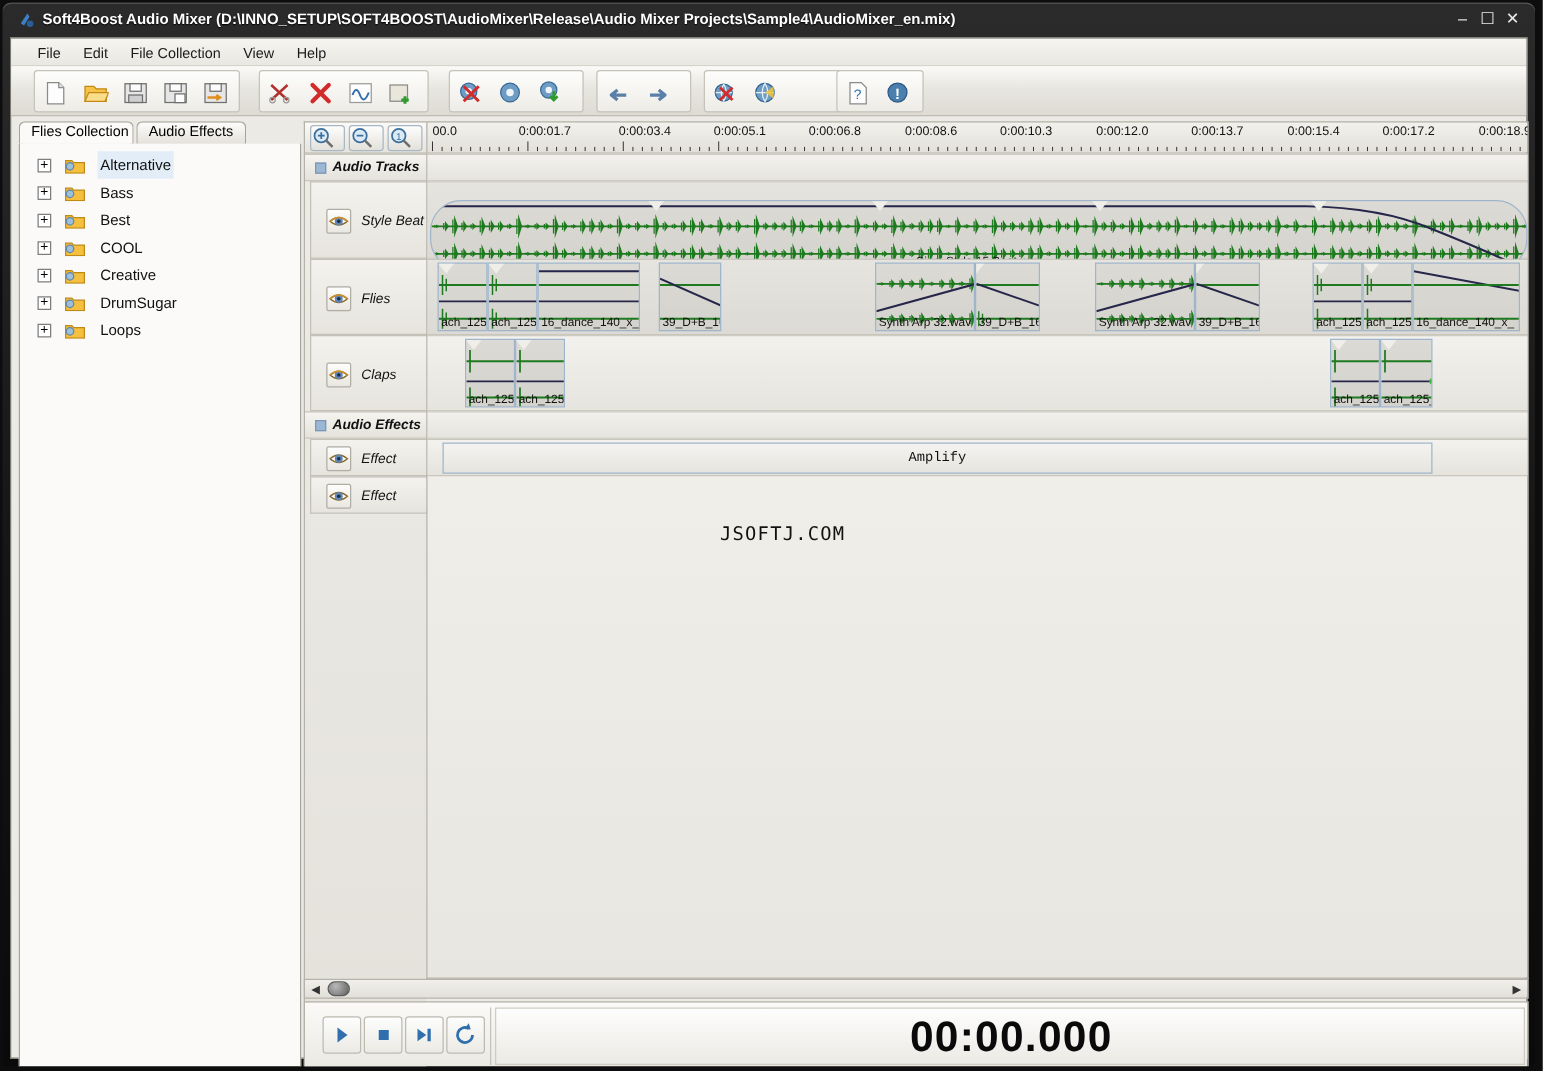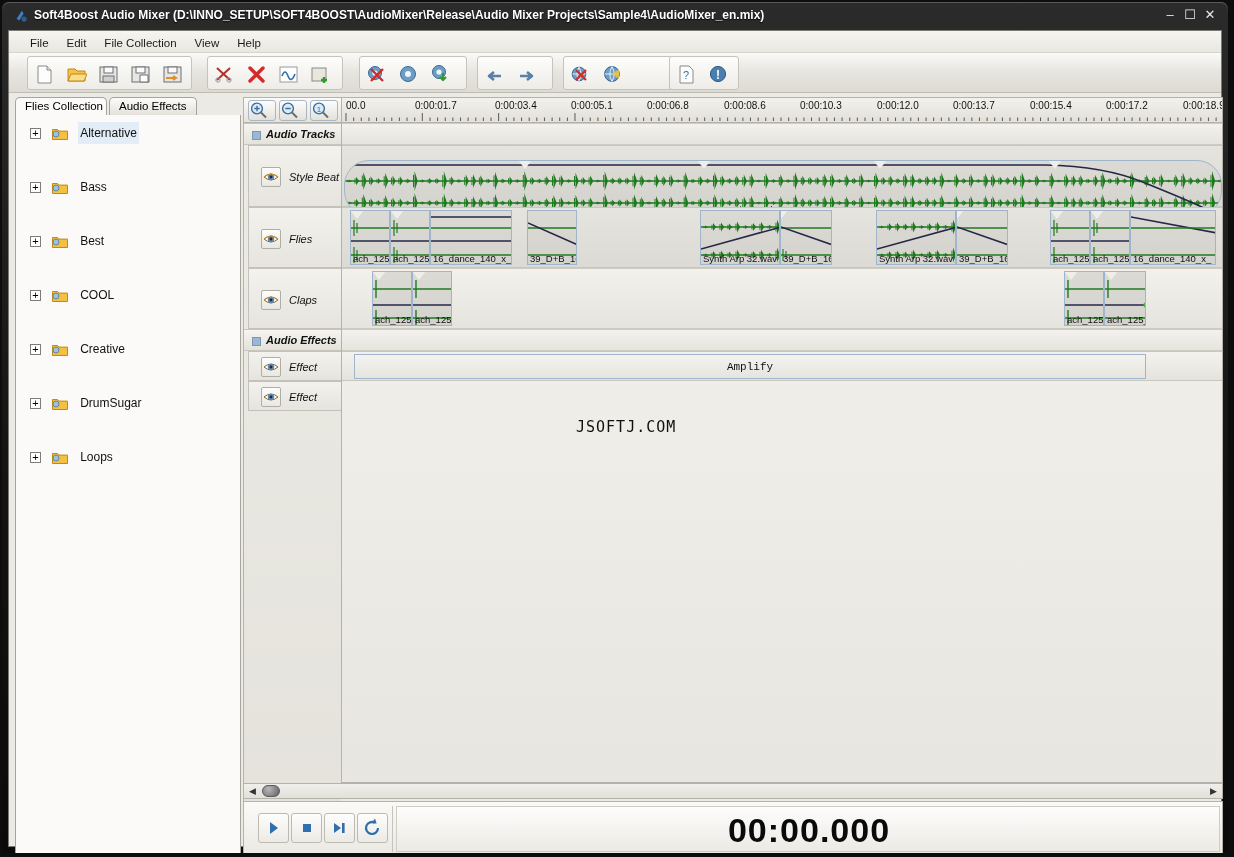--- a/index.html
+++ b/index.html
@@ -138,21 +138,20 @@
     box-sizing: border-box;
     overflow: hidden;
   }
   .tree-row {
     position: relative;
     height: 22px;
     line-height: 22px;
     padding-left: 14px;
     white-space: nowrap;
     cursor: default;
-    margin-top: 32px;
   }
   .expander {
     display: inline-block;
     width: 11px; height: 11px;
     line-height: 9px;
     text-align: center;
     font-size: 11px;
     border: 1px solid #7d7d7d;
     background: #fff;
     vertical-align: middle;

